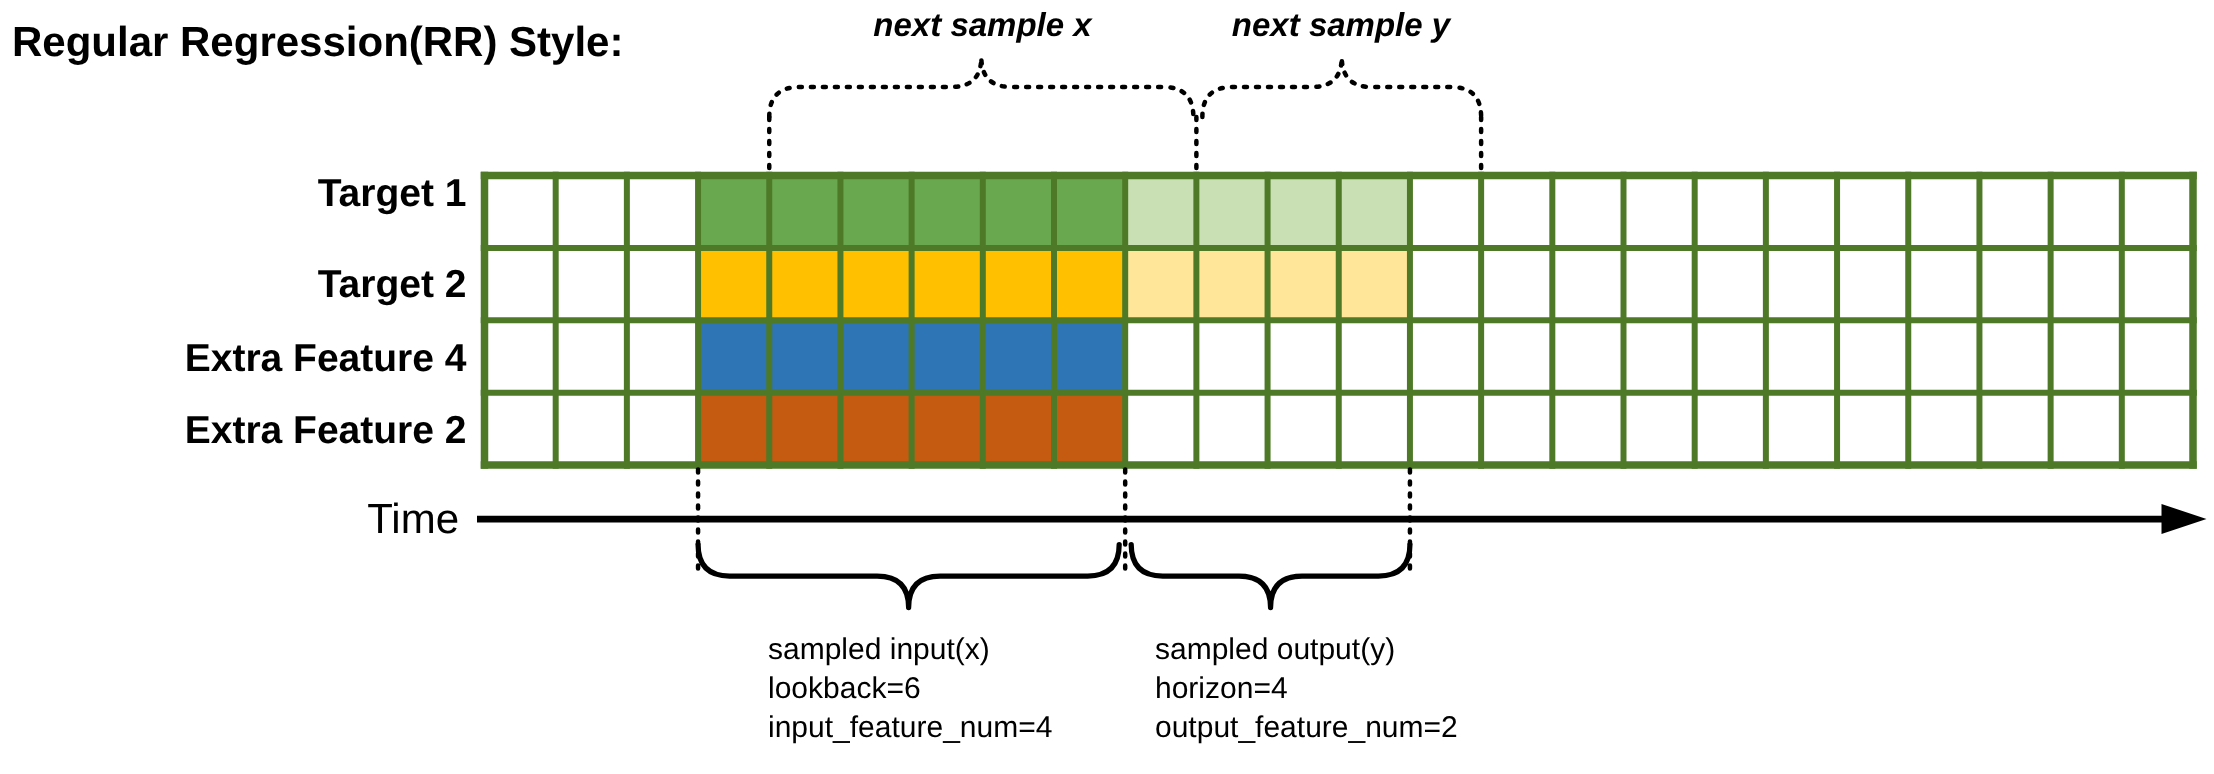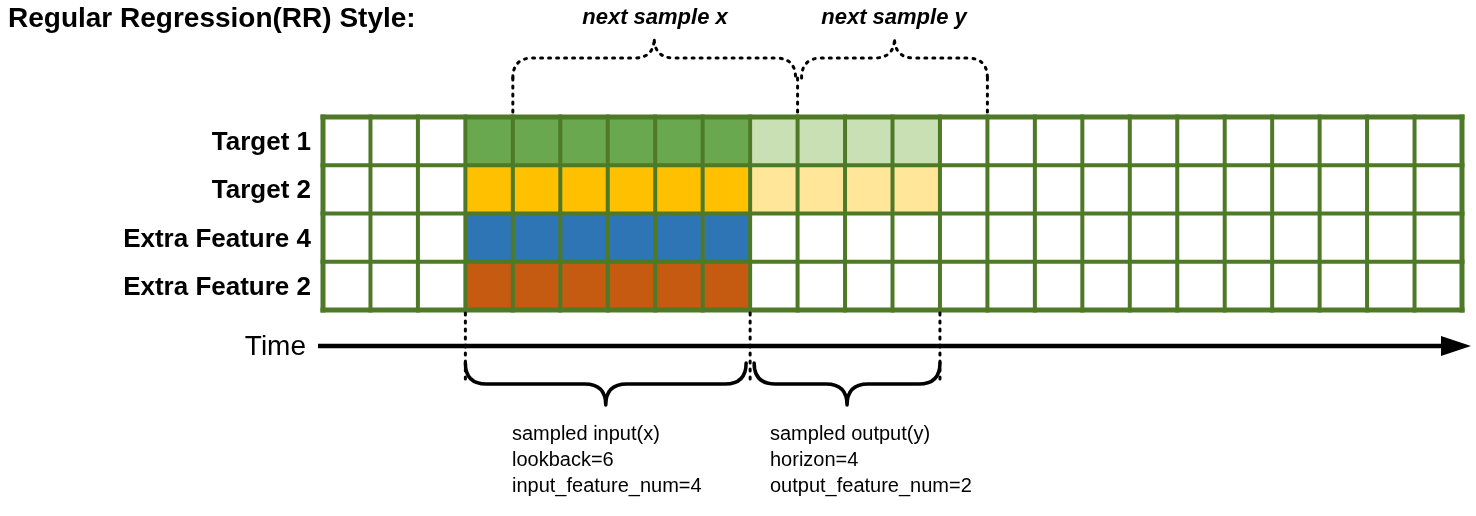--- a/index.html
+++ b/index.html
@@ -8,21 +8,21 @@
     width: 1476px;
     height: 516px;
     background: #ffffff;
     font-family: "Liberation Sans", "DejaVu Sans", sans-serif;
     color: #000000;
     overflow: hidden;
   }
   #diagram { position: absolute; left: 0; top: 0; }
   .abs { position: absolute; }
   .title {
-    left: 8px; top: 2px;
+    left: 8px; top: 12px;
     font-size: 28px; font-weight: bold;
     white-space: nowrap;
   }
   .row-label {
     left: 0; width: 311px;
     text-align: right;
     font-size: 26px; font-weight: bold;
     height: 48px; line-height: 48px;
     white-space: nowrap;
   }
@@ -125,21 +125,21 @@
       <path stroke-width="3" stroke-dasharray="2 6" stroke-linecap="round" stroke="#000000" fill="none" d="M 512.8333333333334 78 Q 512.8333333333334 58 532.8333333333334 58 L 634.2083333333334 58 Q 654.2083333333334 58 654.2083333333334 38 Q 654.2083333333334 58 674.2083333333334 58 L 775.5833333333334 58 Q 795.5833333333334 58 795.5833333333334 78"></path>
       <path stroke-width="3" stroke-dasharray="2 6" stroke-linecap="round" stroke="#000000" fill="none" d="M 801.5833333333334 78 Q 801.5833333333334 58 821.5833333333334 58 L 874.5 58 Q 894.5 58 894.5 38 Q 894.5 58 914.5 58 L 967.4166666666667 58 Q 987.4166666666667 58 987.4166666666667 78"></path>
       <path fill="none" stroke="#000000" stroke-width="3.5" stroke-linecap="round" stroke-linejoin="round" d="M 465.375 363 Q 465.375 384 486.375 384 L 584.75 384 Q 605.75 384 605.75 405 Q 605.75 384 626.75 384 L 725.125 384 Q 746.125 384 746.125 363"></path>
       <path fill="none" stroke="#000000" stroke-width="3.5" stroke-linecap="round" stroke-linejoin="round" d="M 754.125 363 Q 754.125 384 775.125 384 L 826.0416666666667 384 Q 847.0416666666667 384 847.0416666666667 405 Q 847.0416666666667 384 868.0416666666667 384 L 918.9583333333334 384 Q 939.9583333333334 384 939.9583333333334 363"></path>
       <line x1="318" y1="346" x2="1445" y2="346" stroke="#000000" stroke-width="4.5"></line>
       <polygon points="1471,346 1441,336 1441,356" fill="#000000"></polygon>
     </svg>
 
   <div class="abs title">Regular Regression(RR) Style:</div>
 
-  <div class="abs row-label" style="top:117px">Target 1</div>
+  <div class="abs row-label" style="top:104px">Target 1</div>
   <div class="abs row-label" style="top:165px">Target 2</div>
   <div class="abs row-label" style="top:214px">Extra Feature 4</div>
   <div class="abs row-label" style="top:262px">Extra Feature 2</div>
 
   <div class="abs time-label">Time</div>
 
   <div class="abs next-label" style="left:655px">next sample x</div>
   <div class="abs next-label" style="left:894px">next sample y</div>
 
   <div class="abs sample-label" style="left:512px">

